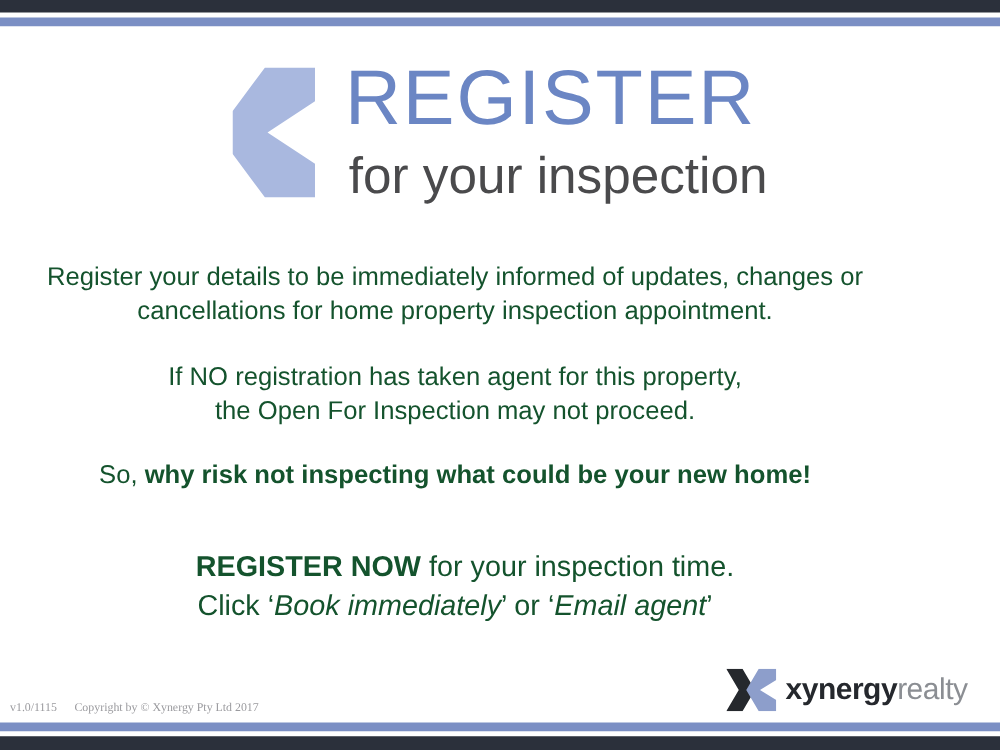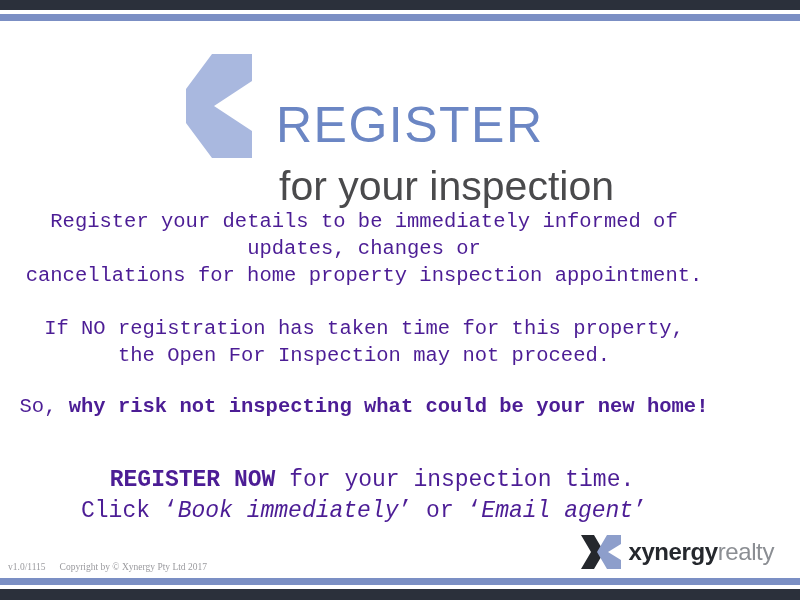--- a/index.html
+++ b/index.html
@@ -65,46 +65,44 @@
     height: 104px;
     flex: none;
     margin-top: 6px;
   }
   .header-text {
     display: flex;
     flex-direction: column;
     align-items: flex-start;
   }
   .title-register {
-    font-size: 50px;
+    font-size: 62px;
     line-height: 62px;
     letter-spacing: 1.5px;
     color: #6b86c4;
     font-weight: 400;
     white-space: nowrap;
-    margin-top: 46px;
   }
   .title-sub {
     font-size: 41px;
     line-height: 48px;
     color: #4a4a4c;
     font-weight: 300;
     margin-top: 6px;
     margin-left: 3px;
     white-space: nowrap;
   }
 
   
   .body-copy {
     position: absolute;
     left: 0; top: 208px;
     width: 728px;
     text-align: center;
-    color: #4c1d95;
-    font-family: Liberation Mono, monospace;
+    color: #14532d;
   }
   .para {
     font-size: 20.5px;
     line-height: 27px;
     font-weight: 400;
   }
   .para .line { display: block; }
   .gap-1 { height: 26px; }
   .gap-2 { height: 24px; }
   .gap-3 { height: 44px; }
@@ -180,21 +178,21 @@
   <div class="body-copy">
 
     <div class="para">
       <span class="line">Register your details to be immediately informed of updates, changes or</span>
       <span class="line">cancellations for home property inspection appointment.</span>
     </div>
 
     <div class="gap-1"></div>
 
     <div class="para">
-      <span class="line">If NO registration has taken time for this property,</span>
+      <span class="line">If NO registration has taken agent for this property,</span>
       <span class="line">the Open For Inspection may not proceed.</span>
     </div>
 
     <div class="gap-2"></div>
 
     <div class="para-emph">
       <span>So, </span><b>why risk not inspecting what could be your new home!</b>
     </div>
 
     <div class="gap-3"></div>

